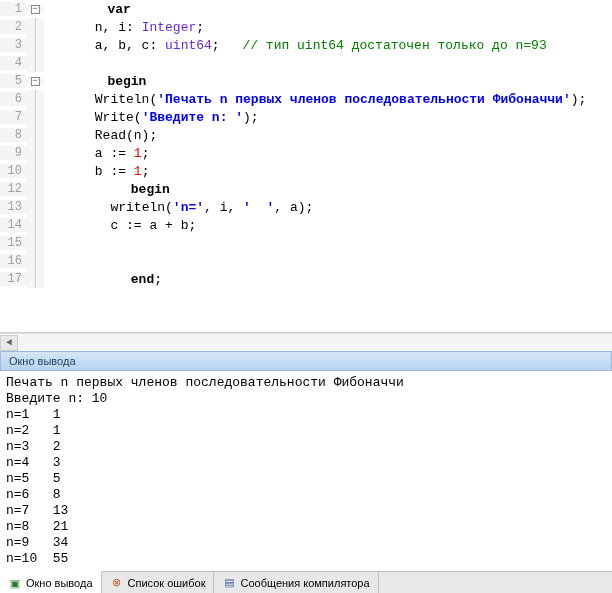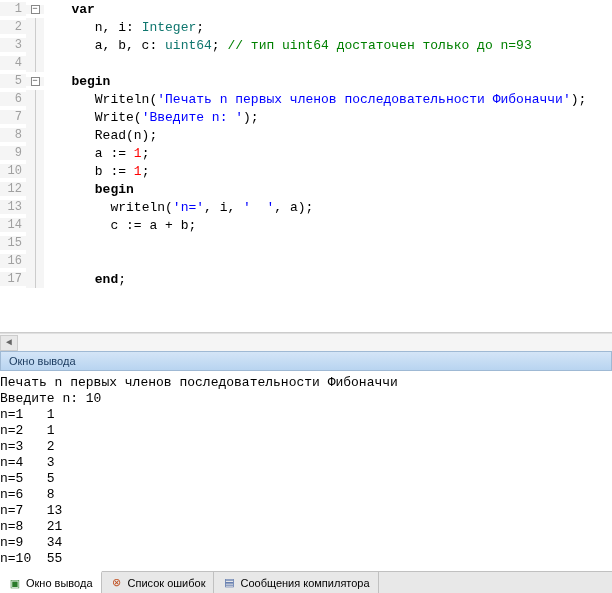--- a/index.html
+++ b/index.html
@@ -5,30 +5,30 @@
 * { margin: 0; padding: 0; box-sizing: border-box; }
 body { font-family: "Courier New", monospace; font-size: 13px; background: #fff; width: 612px; height: 593px; overflow: hidden; display: flex; flex-direction: column; }
 .editor-area { flex: 1; overflow: auto; background: #fff; border-bottom: 1px solid #ccc; }
 .code-line { display: flex; align-items: center; height: 18px; white-space: pre; }
 .gutter { width: 26px; text-align: right; padding-right: 4px; color: #a0a0a0; background: #f5f5f5; user-select: none; font-size: 12px; }
 .fold-col { width: 18px; background: #f5f5f5; display: flex; align-items: center; justify-content: center; user-select: none; position: relative; }
 .fold-box { width: 9px; height: 9px; border: 1px solid #888; background: #fff; display: flex; align-items: center; justify-content: center; font-size: 9px; line-height: 1; color: #444; cursor: pointer; }
 .fold-line { width: 1px; height: 18px; background: #ccc; }
 .fold-end { width: 9px; height: 8px; border-left: 1px solid #ccc; border-bottom: 1px solid #ccc; margin-top: -9px; }
 .code { padding-left: 4px; }
-.kw { color: #000; font-weight: bold; }
-.ty { color: #0f766e; }
+.kw { color: #000; font-weight: bold; margin-left: 36px; }
+.ty { color: #6d28d9; }
 .num { color: #ff0000; }
-.str { color: #0000ff; }
-.cmt { color: #008000; font-style: normal; }
+.str { color: #0000ff; font-weight: bold; }
+.cmt { color: #008000; font-style: normal; margin-left: 15px; }
 .scroll-marker { height: 18px; background: #f5f5f5; border-top: 1px solid #e0e0e0; }
 .scroll-arrow { width: 18px; height: 16px; background: #e8e8e8; border: 1px solid #ccc; display: inline-flex; align-items: center; justify-content: center; color: #666; font-size: 10px; }
 .output-panel { background: #fff; display: flex; flex-direction: column; }
 .output-title { background: linear-gradient(to bottom, #d4e5f7, #b8d4f0); border: 1px solid #9fb9d4; padding: 3px 8px; font-family: Tahoma, sans-serif; font-size: 11px; color: #1a3a5e; font-weight: normal; }
-.output-content { padding: 4px 0; font-family: "Courier New", monospace; font-size: 13px; line-height: 16px; white-space: pre; min-height: 170px; }
+.output-content { padding: 4px 6px; font-family: "Courier New", monospace; font-size: 13px; line-height: 16px; white-space: pre; min-height: 170px; }
 .tabs-bar { display: flex; background: #e8e8e8; border-top: 1px solid #c0c0c0; font-family: Tahoma, sans-serif; font-size: 11px; }
 .tab { display: flex; align-items: center; padding: 3px 8px; border-right: 1px solid #c0c0c0; cursor: pointer; gap: 4px; }
 .tab.active { background: #fff; border-top: 2px solid #fff; margin-top: -1px; }
 .tab-icon { width: 14px; height: 14px; display: inline-flex; align-items: center; justify-content: center; font-size: 11px; }
 .icon-output { color: #2a7a2a; }
 .icon-errors { color: #c05020; }
 .icon-compiler { color: #4060a0; }
 </style>
 </head>
 <body>

